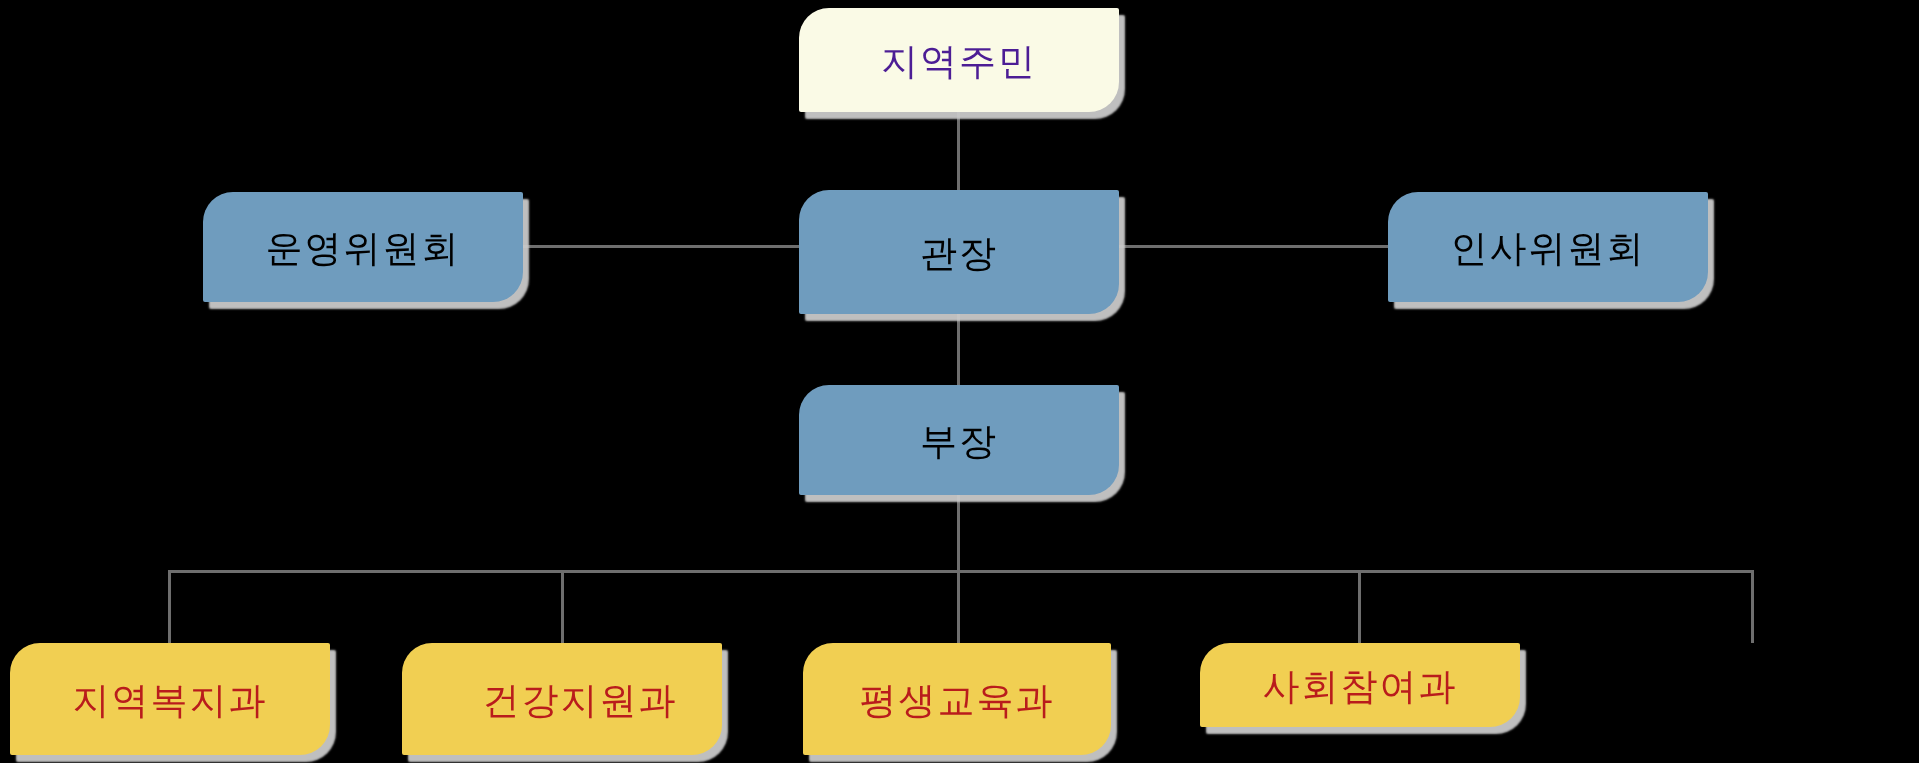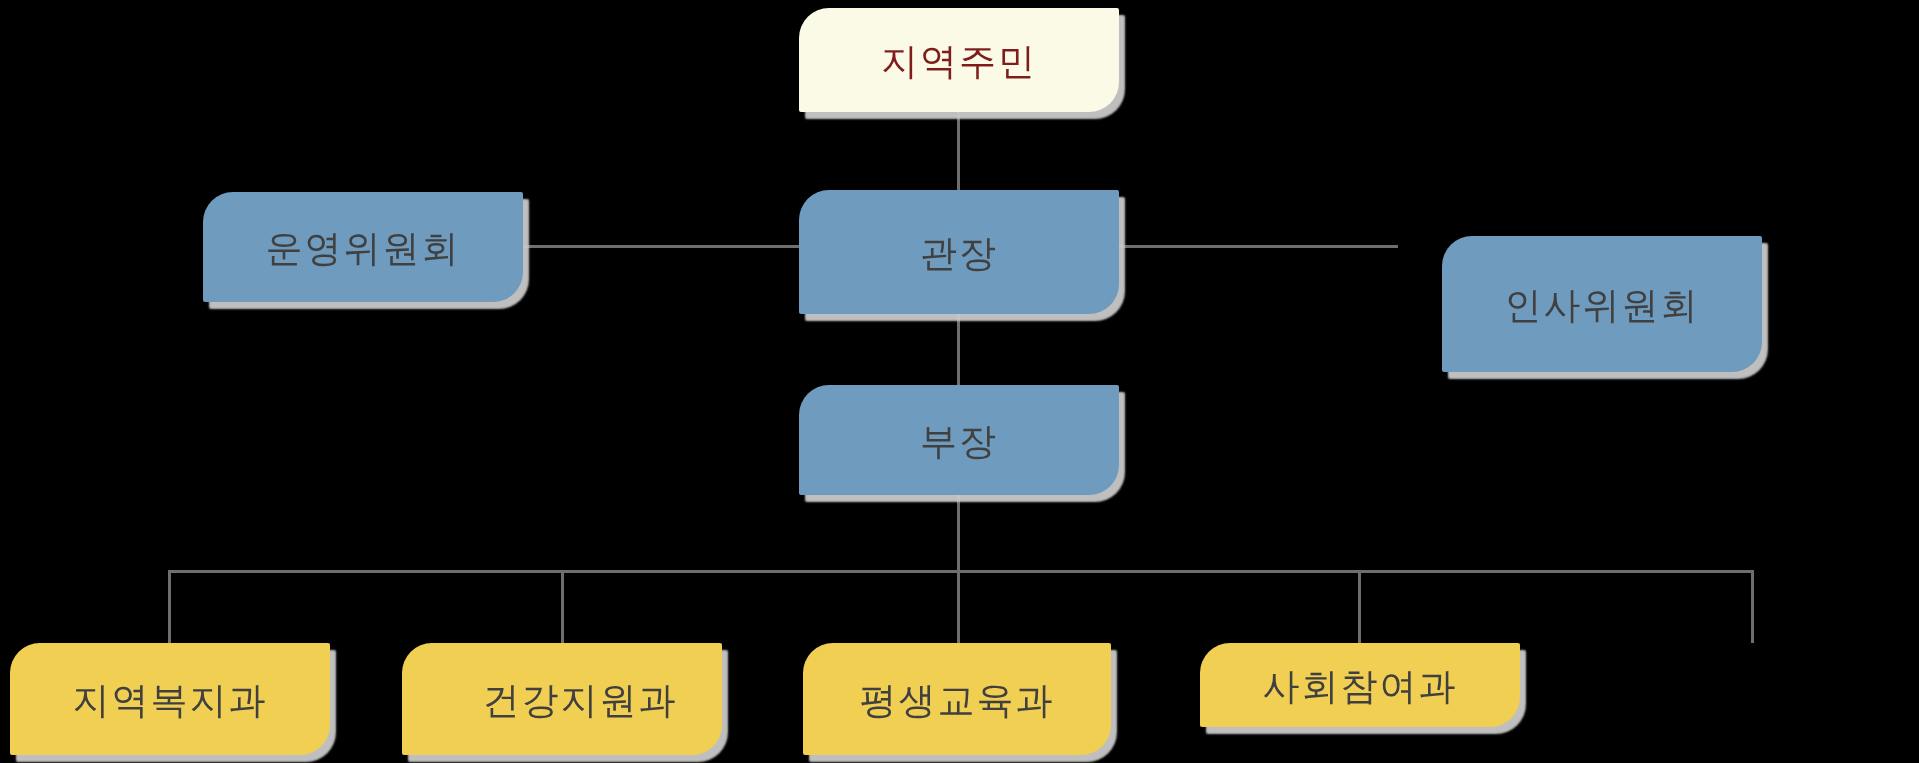--- a/index.html
+++ b/index.html
@@ -31,25 +31,25 @@
     box-sizing: border-box;
   }
   .node .label {
     font-size: 37px;
     letter-spacing: 2px;
     white-space: nowrap;
     line-height: 1;
     padding-top: 2px;
   }
   .node.cream  { background: #fafae6; }
-  .node.cream  .label { color: #7f1d1d; }
+  .node.cream  .label { color: #4c1d95; }
   .node.blue   { background: #6f9cbe; }
-  .node.blue   .label { color: #404040; }
+  .node.blue   .label { color: #000000; }
   .node.yellow { background: #f1cf52; }
-  .node.yellow .label { color: #404040; }
+  .node.yellow .label { color: #b91c1c; }
 </style>
 </head>
 <body>
 
 <div class="canvas">
 
   <div class="line v" style="left:957px; top:112px; height:80px;"></div>
   <div class="line h" style="left:523px; top:245px; width:277px;"></div>
   <div class="line h" style="left:1118px; top:245px; width:280px;"></div>
   <div class="line v" style="left:957px; top:302px; height:83px;"></div>
@@ -64,21 +64,21 @@
   <div class="node cream" style="left:799px; top:8px; width:320px; height:104px;">
     <span class="label">지역주민</span>
   </div>
 
   <div class="node blue" style="left:203px; top:192px; width:320px; height:110px;">
     <span class="label">운영위원회</span>
   </div>
   <div class="node blue" style="left:799px; top:190px; width:320px; height:124px;">
     <span class="label">관장</span>
   </div>
-  <div class="node blue" style="left:1442px; top:192px; width:320px; height:136px;margin-top:44px;">
+  <div class="node blue" style="left:1388px; top:192px; width:320px; height:110px;">
     <span class="label">인사위원회</span>
   </div>
 
   <div class="node blue" style="left:799px; top:385px; width:320px; height:110px;">
     <span class="label">부장</span>
   </div>
 
   <div class="node yellow" style="left:10px; top:643px; width:320px; height:112px;">
     <span class="label">지역복지과</span>
   </div>

